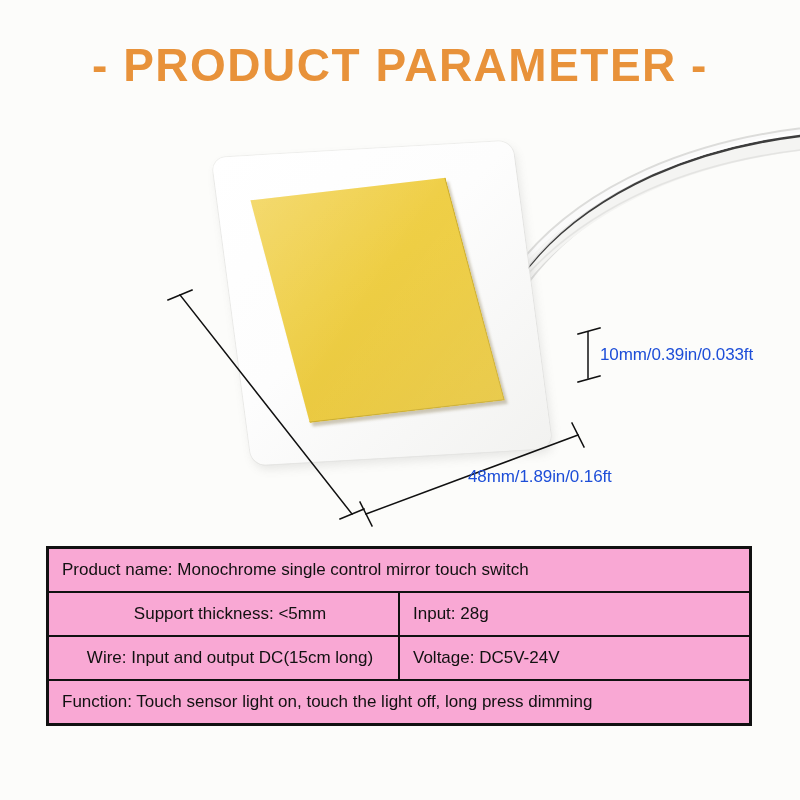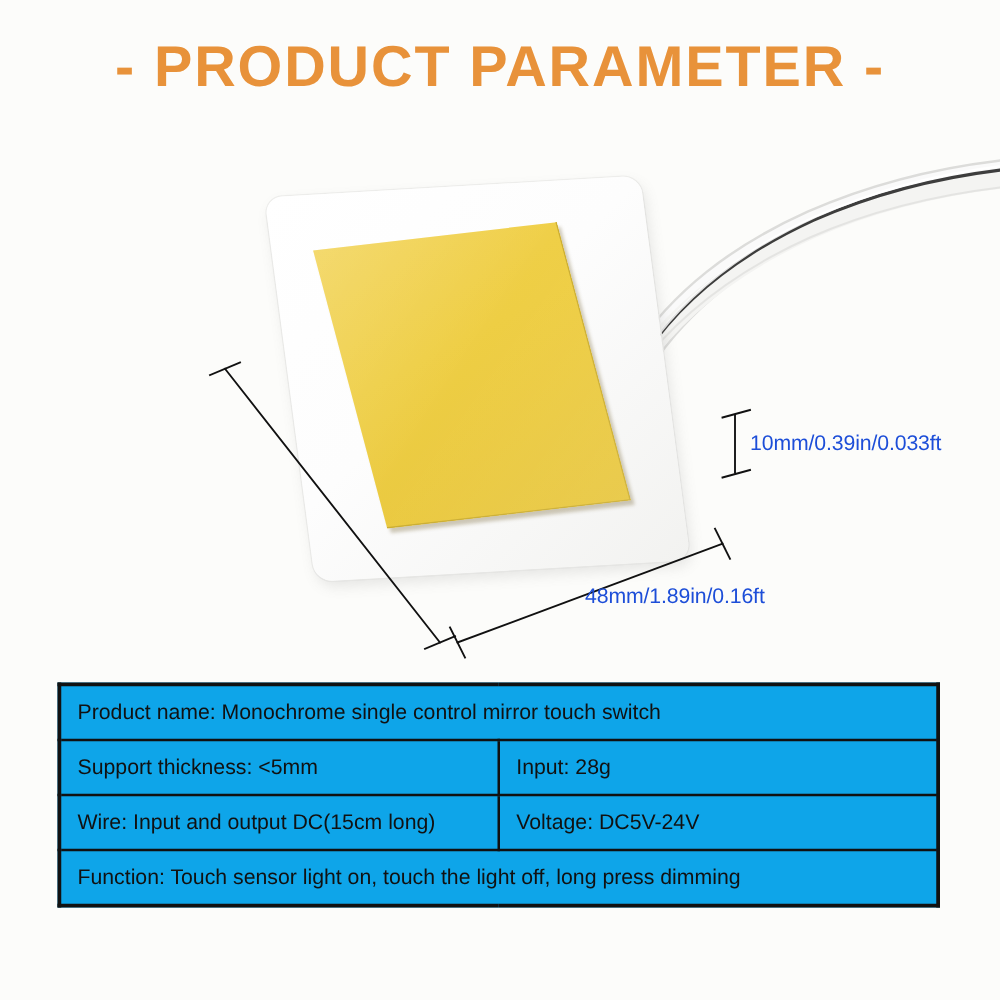--- a/index.html
+++ b/index.html
@@ -14,21 +14,21 @@
     background: #fcfcfa;
     overflow: hidden;
     font-family: "Liberation Sans", sans-serif;
     color: #1a1a1a;
   }
 
   
   #title-bar {
     position: absolute;
     left: 0;
-    top: 30px;
+    top: 42px;
     width: 800px;
     text-align: center;
   }
   #title-text {
     font-family: "Liberation Sans", sans-serif;
     font-size: 46px;
     font-weight: 700;
     letter-spacing: 1.5px;
     color: #e8923a;
     white-space: nowrap;
@@ -127,35 +127,35 @@
   #dim-label-depth  { left: 468px; top: 357px; }
   #dim-label-height { left: 600px; top: 235px; }
 
   
   #spec-table {
     position: absolute;
     left: 46px;
     top: 546px;
     width: 706px;
     border-collapse: collapse;
-    background: #0ea5e9;
+    background: #f9a8d4;
     border: 3px solid #111111;
     table-layout: fixed;
   }
   #spec-table td {
     border: 2px solid #111111;
     padding: 9px 0 9px 13px;
     font-family: "Liberation Sans", sans-serif;
     font-size: 17px;
     color: #111111;
     height: 24px;
     vertical-align: middle;
     line-height: 1.2;
   }
-  .col-left  { width: 398px; }
+  .col-left  { width: 398px; text-align: center; }
   .col-right { width: 308px; }
 </style>
 </head>
 <body>
 
 <div id="page">
 
   <div id="title-bar">
     <div id="title-text">- PRODUCT PARAMETER -</div>
   </div>

